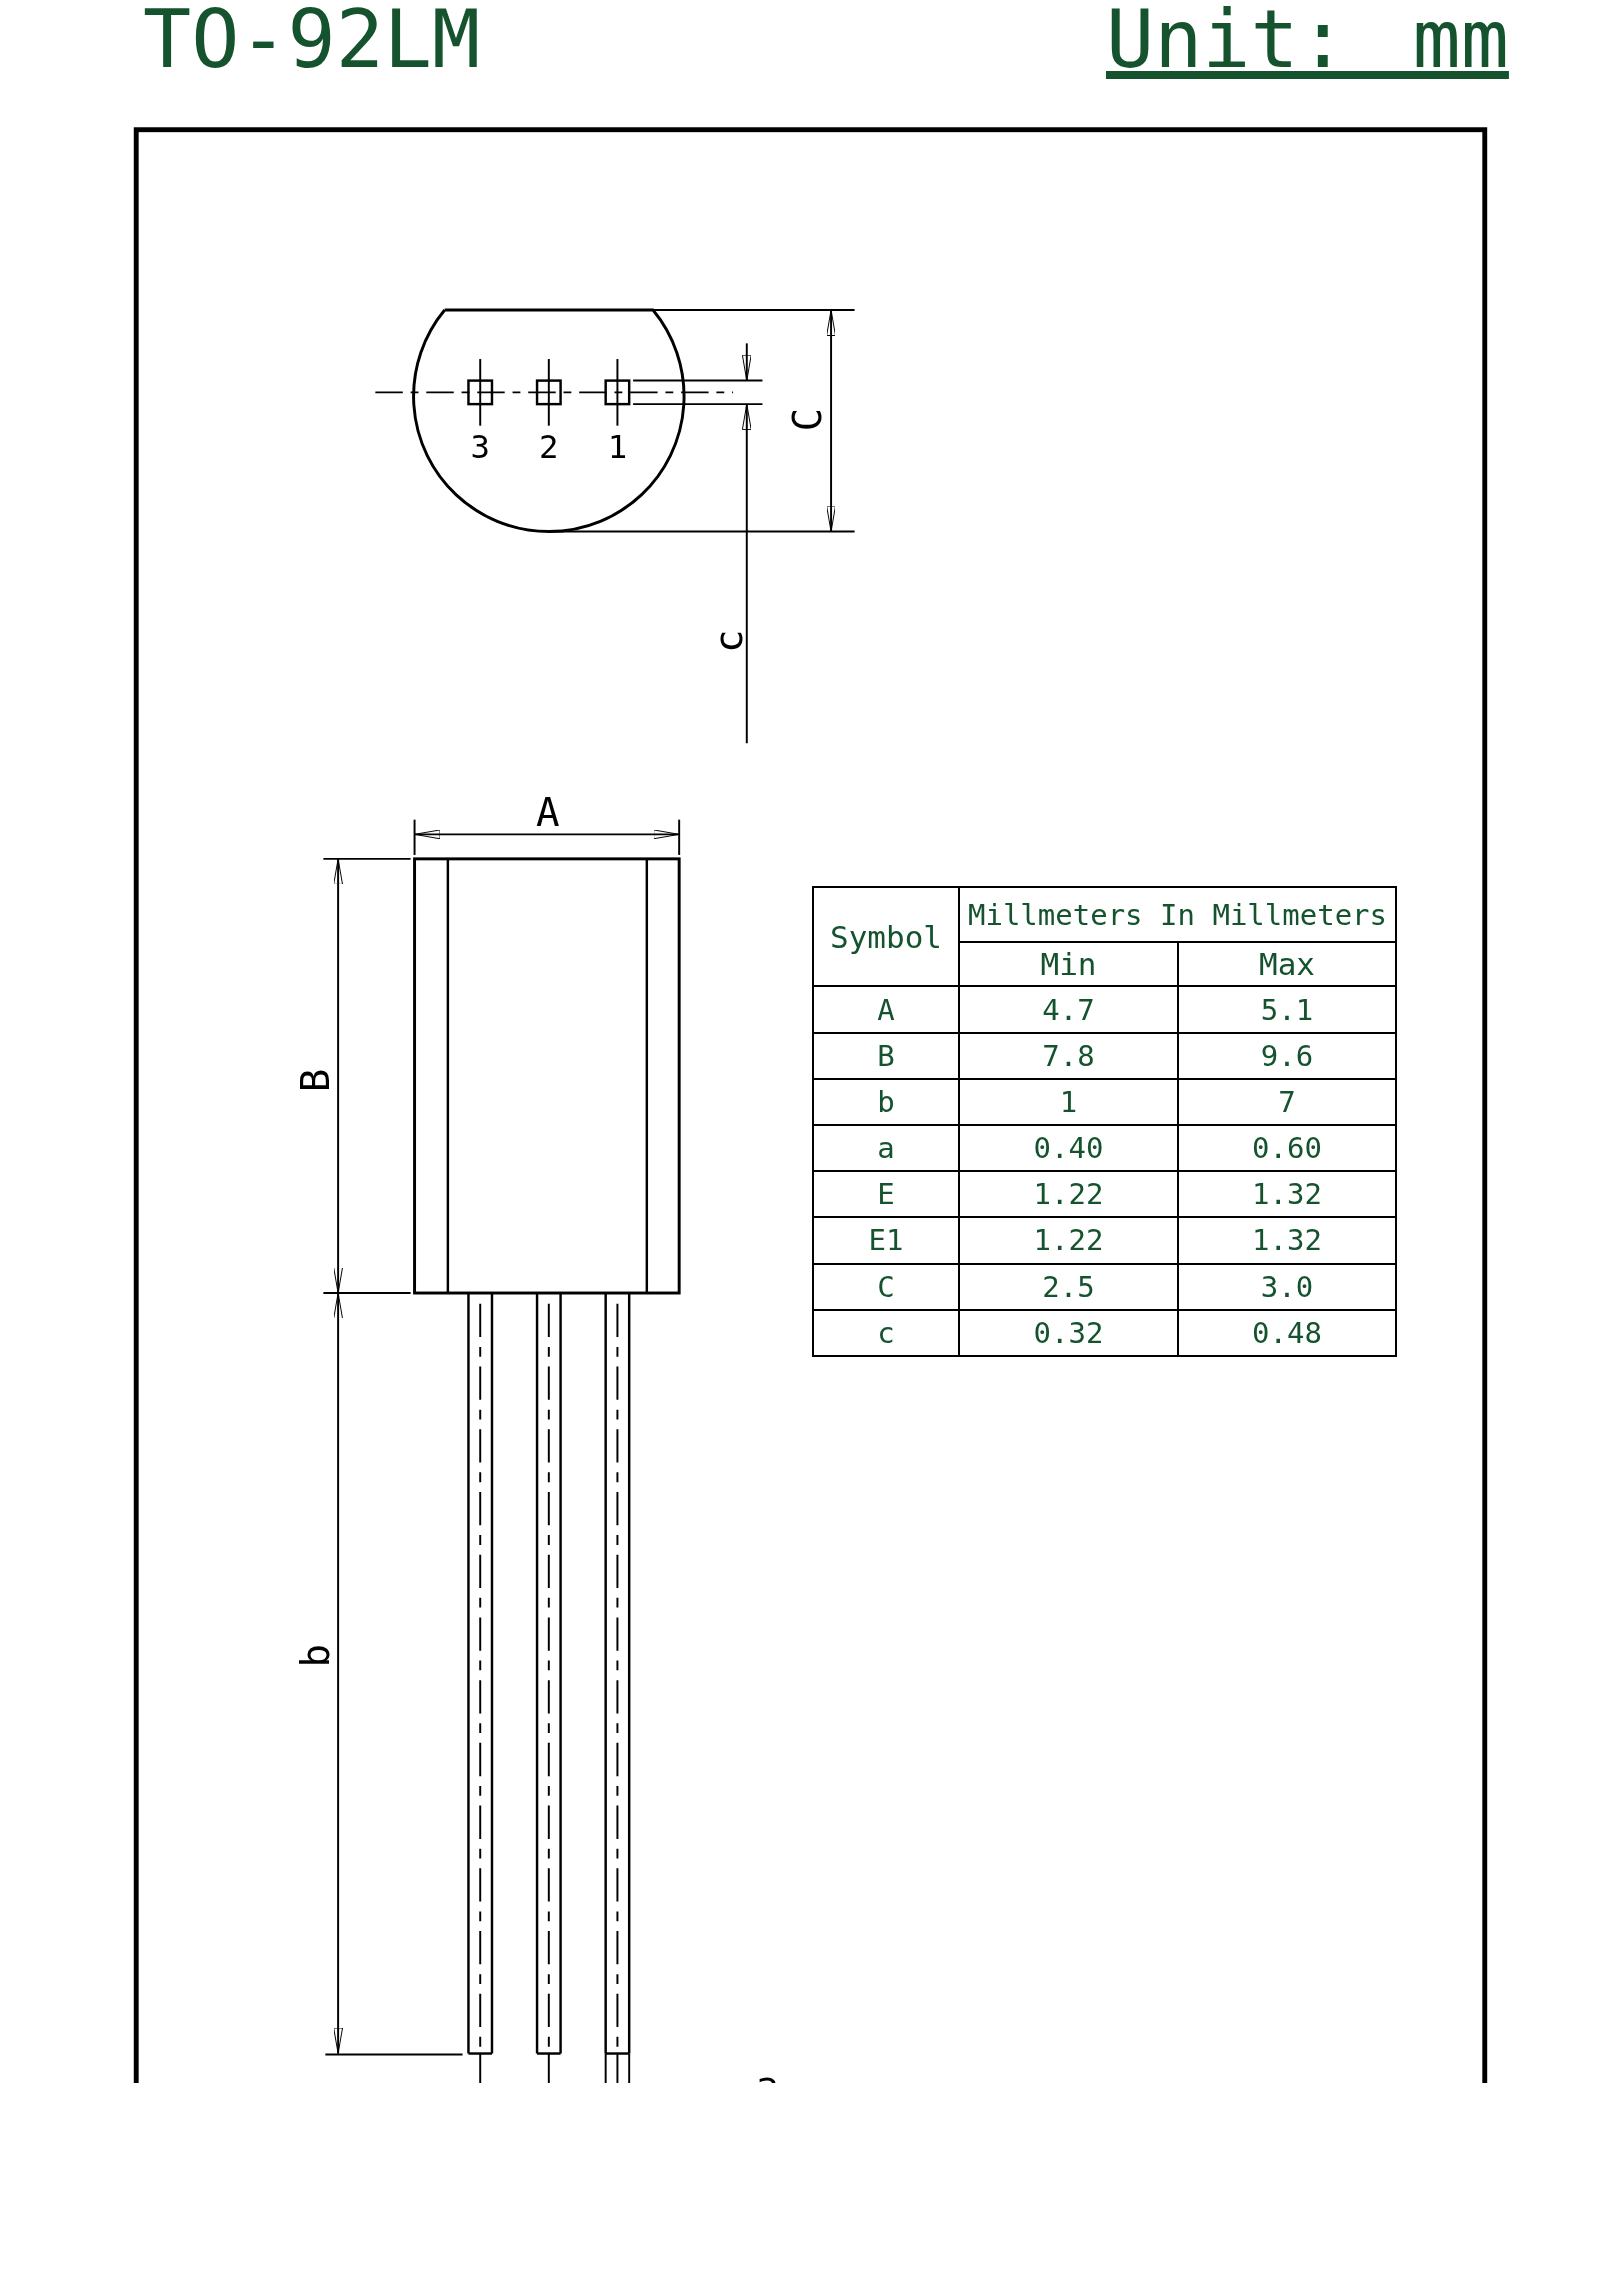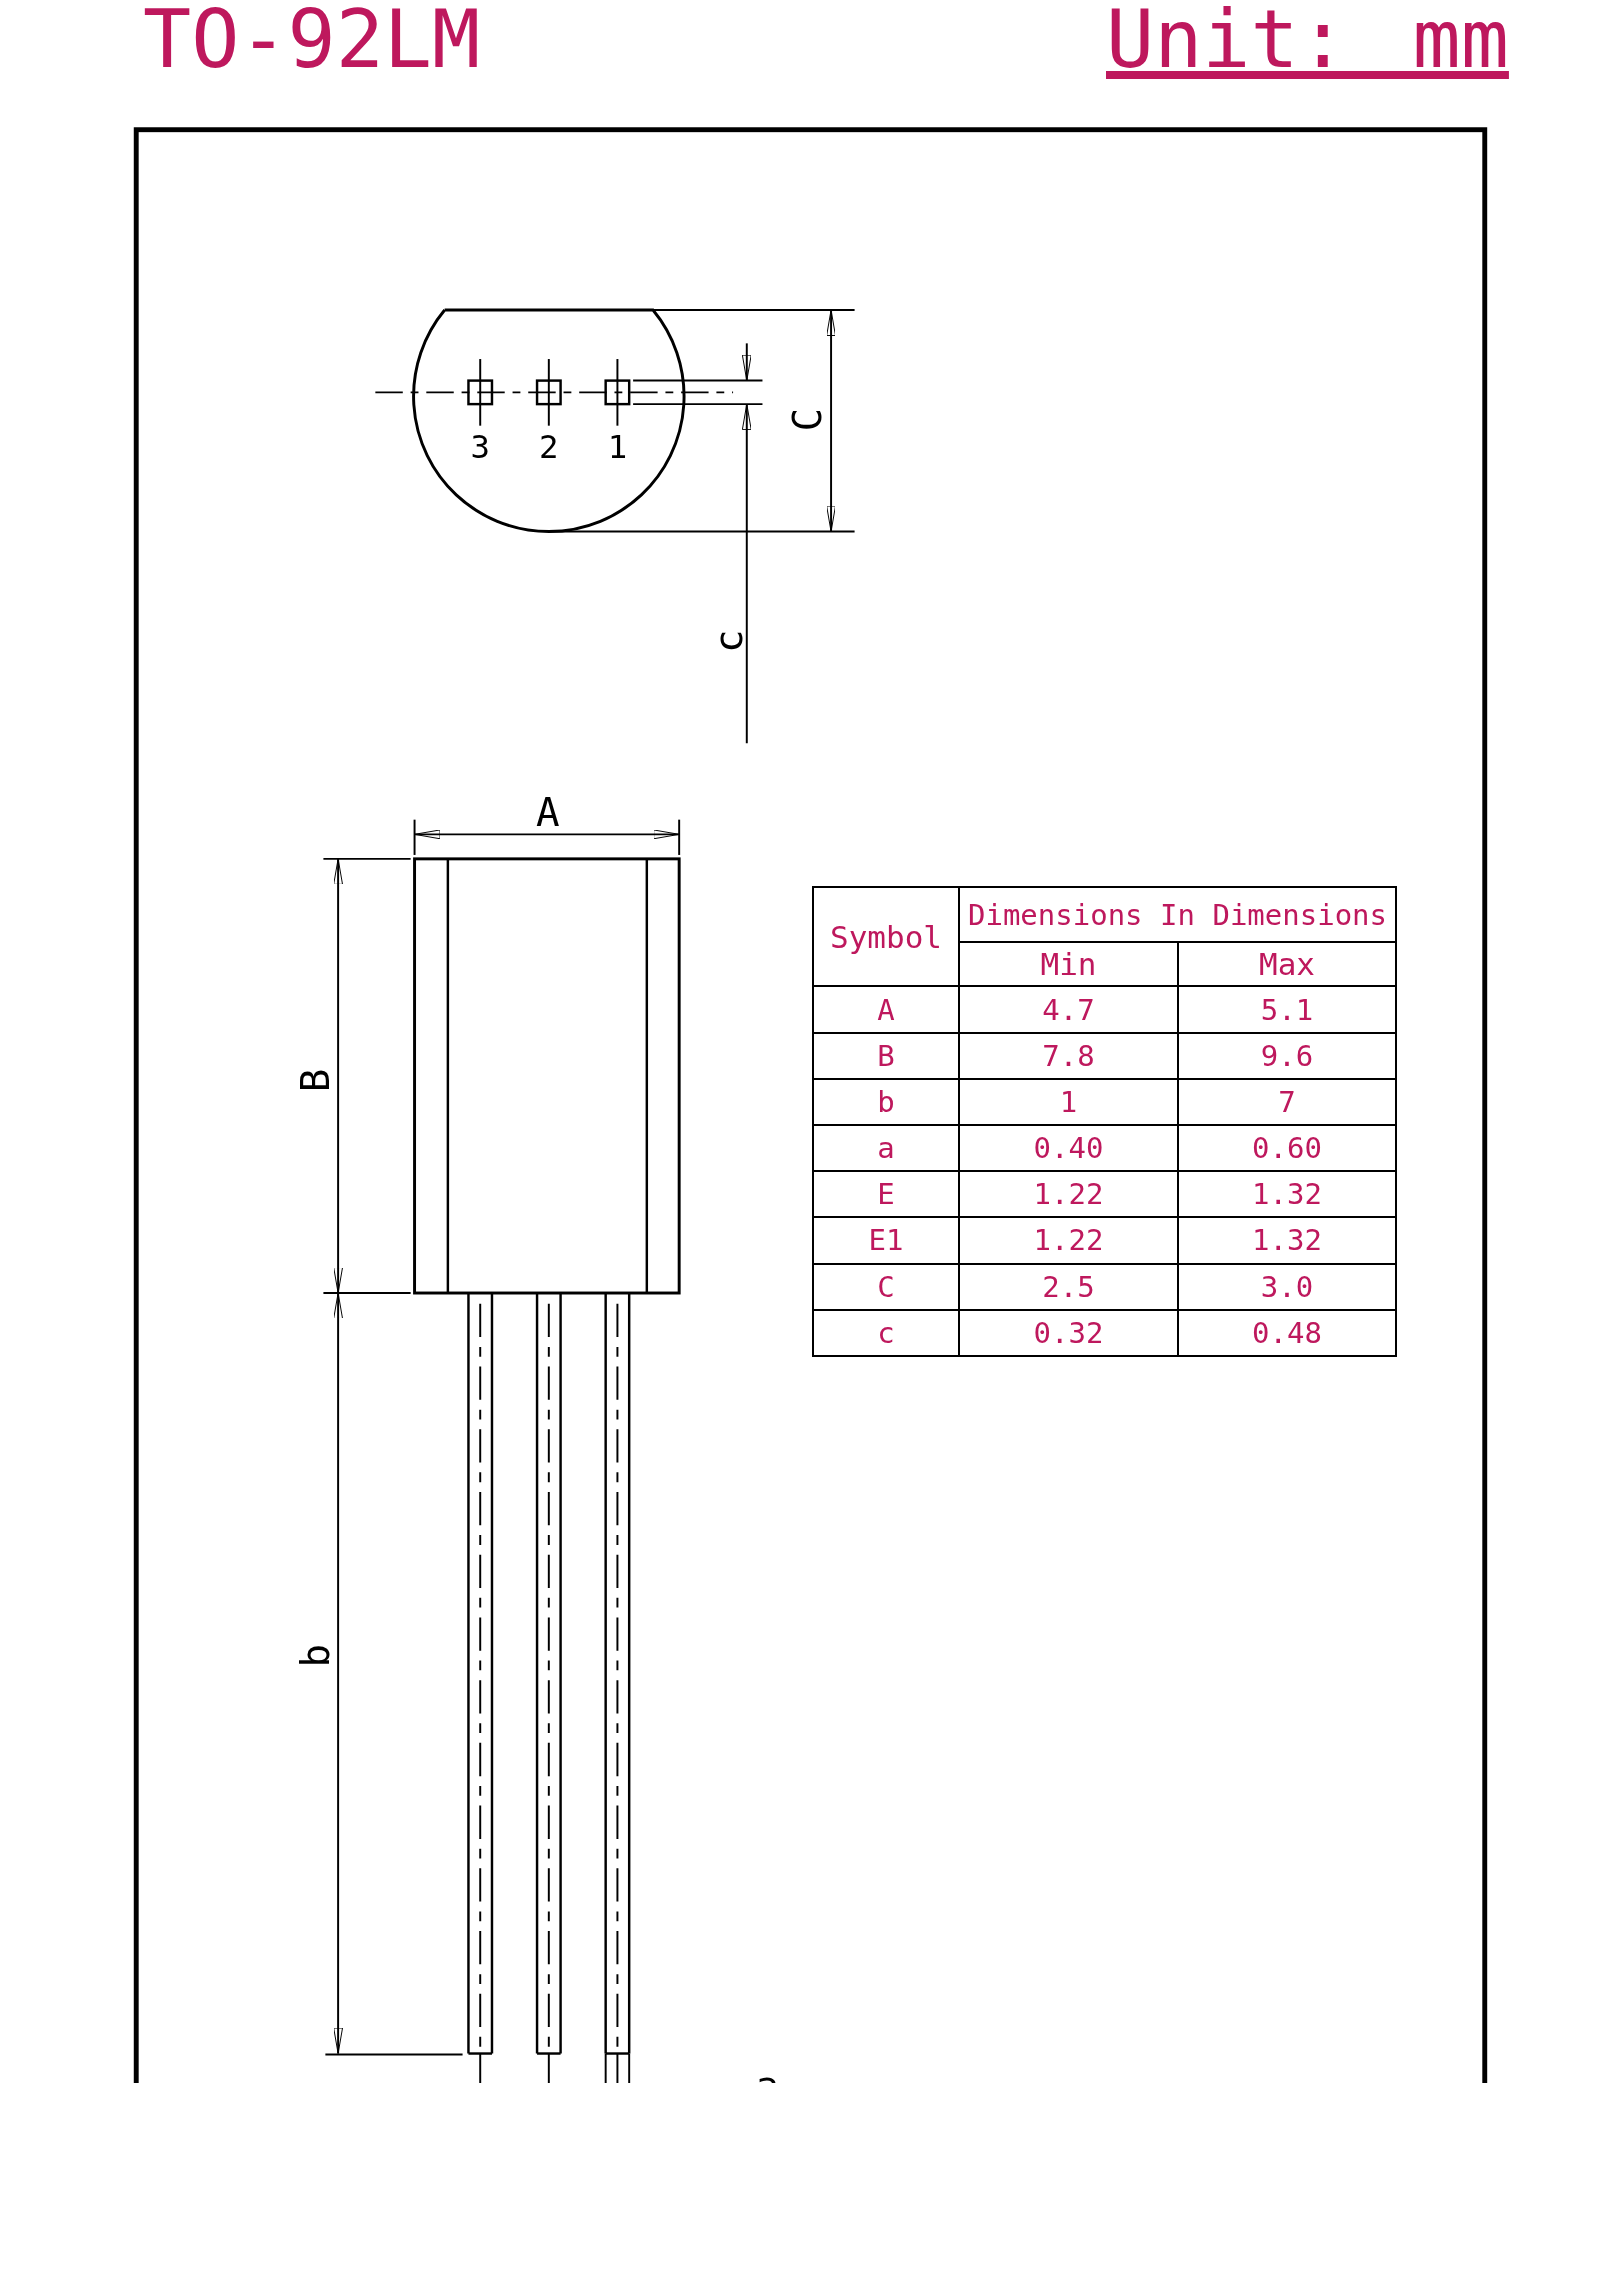--- a/index.html
+++ b/index.html
@@ -1,17 +1,17 @@
 <!DOCTYPE html>
 <html><head>
 <meta charset="utf-8">
 <style>
   html,body{margin:0;padding:0;background:#ffffff;}
   .page{position:relative;width:1620px;height:2083px;background:#ffffff;overflow:hidden;
-        font-family:"DejaVu Sans Mono",monospace;color:#be185d;}
+        font-family:"DejaVu Sans Mono",monospace;color:#14532d;}
   .title{position:absolute;top:0;font-size:80px;line-height:80px;white-space:pre;
          font-family:"DejaVu Sans Mono",monospace;font-weight:400;}
   .title-left{left:143px;}
   .title-right{left:1106px;word-spacing:17.6px;text-decoration:underline;}
   .drawing-svg{position:absolute;left:0;top:0;}
   .drawing-svg line,.drawing-svg rect,.drawing-svg path{stroke:#000;fill:none;}
   .ow{stroke-width:3;}          
   .mw{stroke-width:2.5;}        
   .tw{stroke-width:2;}          
   .cl{stroke-width:2;stroke-dasharray:28 8 8 8;}   
@@ -136,21 +136,21 @@
   <div class="dim-table-wrap">
     <table class="dim-table">
       <colgroup>
           <col style="width:146px">
           <col style="width:219px">
           <col style="width:218px">
         </colgroup>
       <tbody>
         <tr class="row-h1">
           <th rowspan="2">Symbol</th>
-          <th colspan="2" style="font-size:29px">Dimensions In Dimensions</th>
+          <th colspan="2" style="font-size:29px">Millmeters In Millmeters</th>
         </tr>
         <tr class="row-h2">
           <th>Min</th>
           <th>Max</th>
         </tr>
         <tr class="row-d">
           <td>A</td>
           <td>4.7</td>
           <td>5.1</td>
         </tr>

